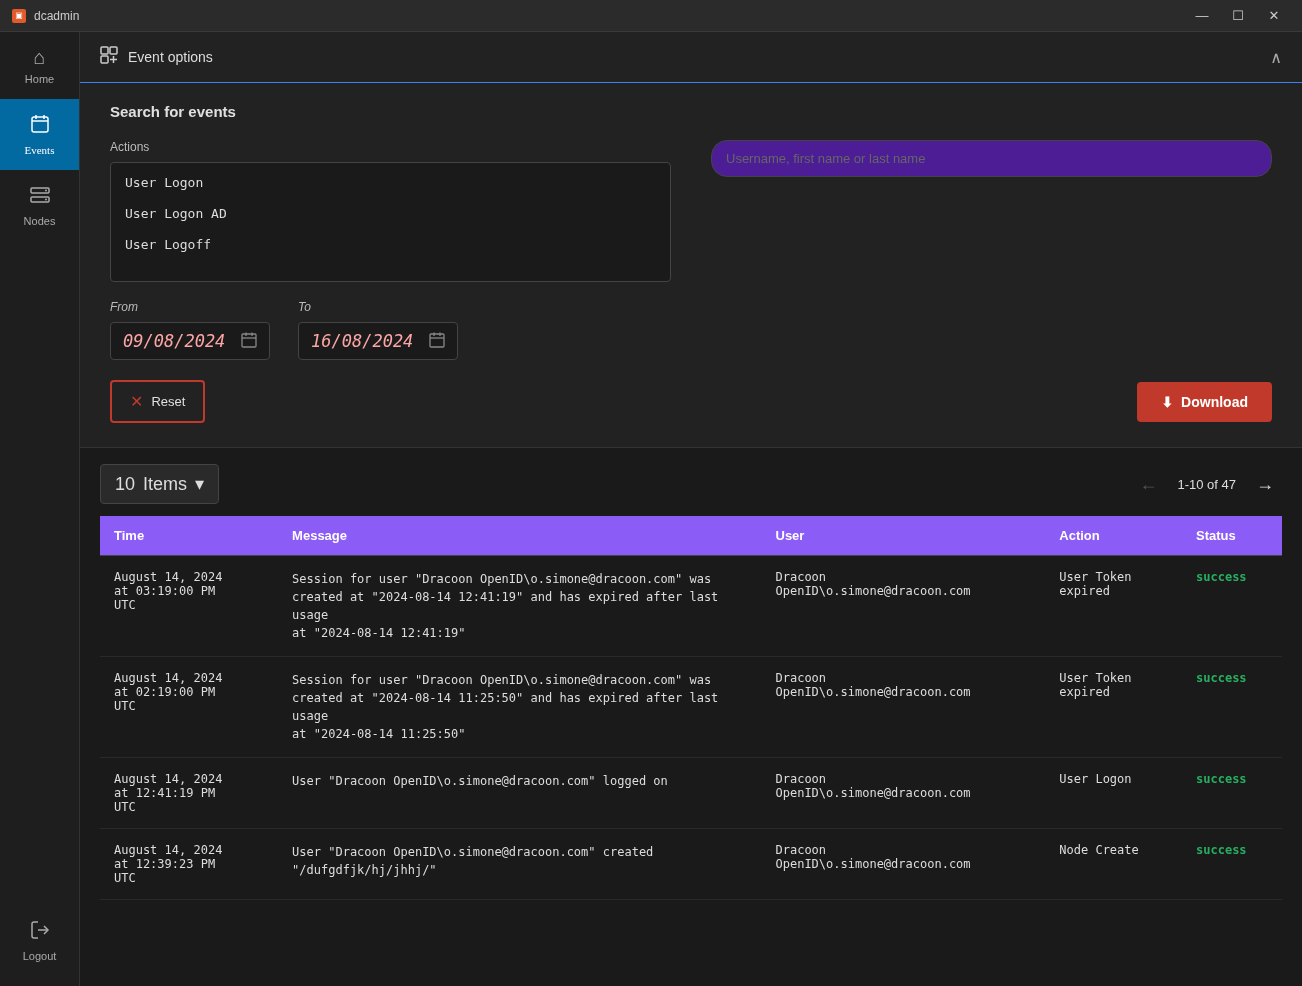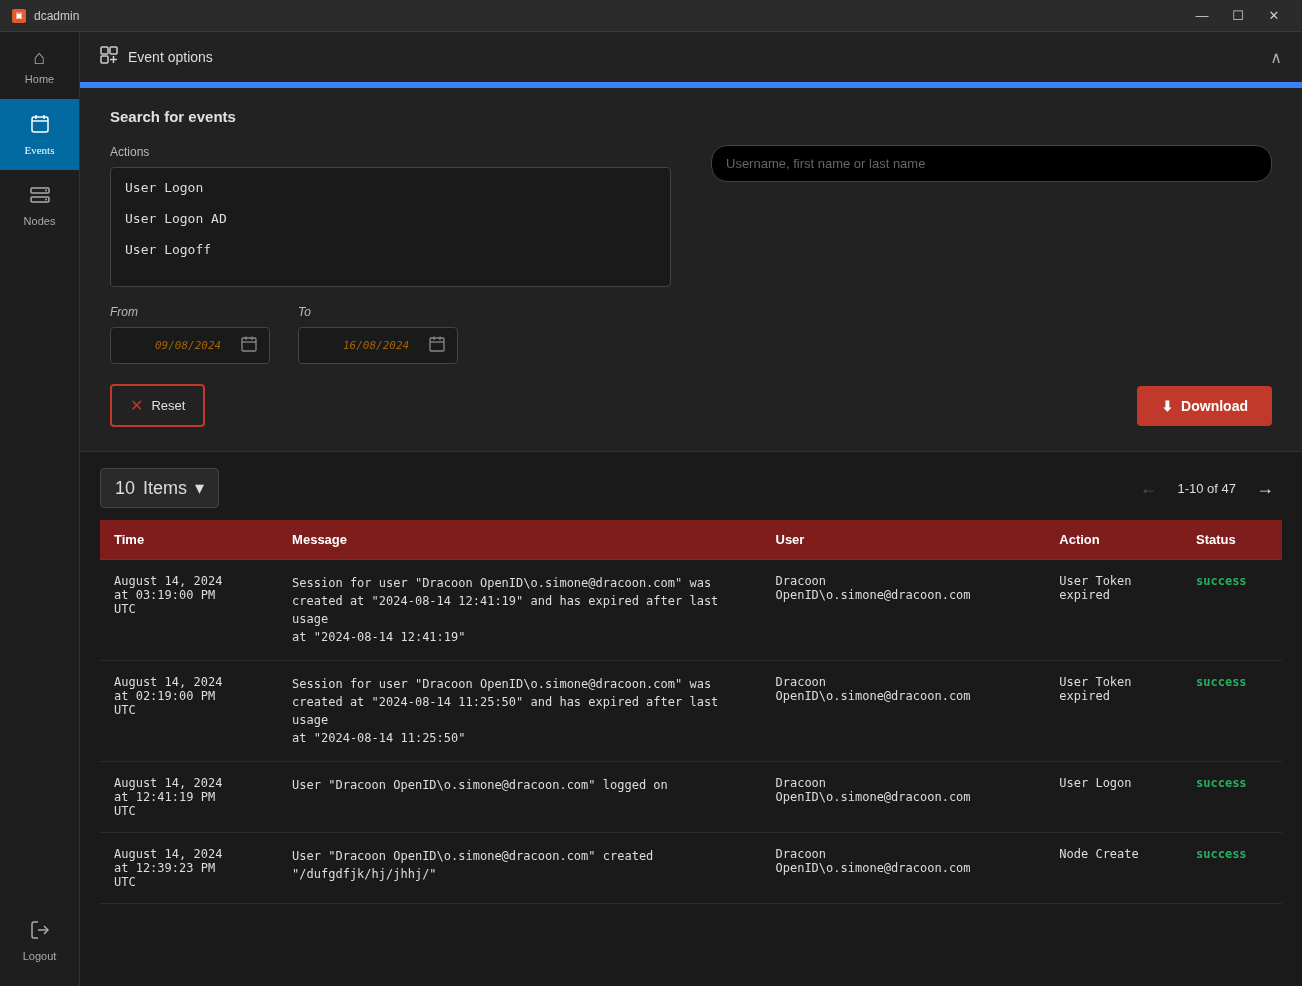--- a/index.html
+++ b/index.html
@@ -53,21 +53,21 @@
     
     .main { flex: 1; background: #1a1a1a; overflow-y: auto; padding: 0; }
 
     
     .panel-header {
       display: flex;
       align-items: center;
       justify-content: space-between;
       padding: 14px 20px;
       background: #222;
-      border-bottom: 6px solid #3b82f6;
+      border-bottom: 1px solid #3b82f6;
     }
     .panel-header-left { display: flex; align-items: center; gap: 10px; font-size: 14px; color: #ddd; }
     .panel-toggle { cursor: pointer; color: #aaa; font-size: 16px; }
 
     .search-panel { background: #222; padding: 20px 30px 24px; border-bottom: 1px solid #333; }
     .search-title { font-weight: bold; font-size: 15px; margin-bottom: 20px; color: #e0e0e0; }
 
     .search-grid { display: flex; gap: 40px; }
     .search-left { flex: 1; }
     .search-right { flex: 1; }
@@ -82,21 +82,21 @@
       overflow-y: auto;
       padding: 4px 0;
     }
     .actions-list::-webkit-scrollbar { width: 6px; }
     .actions-list::-webkit-scrollbar-track { background: #1a1a1a; }
     .actions-list::-webkit-scrollbar-thumb { background: #555; border-radius: 3px; }
     .action-item { padding: 8px 14px; cursor: pointer; color: #ddd; font-family: monospace; font-size: 13px; }
 
     .user-search-input {
       width: 100%;
-      background: #000000;
+      background: #4c1d95;
       border: 1px solid #444;
       border-radius: 16px;
       padding: 10px 14px;
       color: #888;
       font-size: 13px;
       outline: none;
     }
     .user-search-input::placeholder { color: #666; }
 
     .date-row { display: flex; gap: 28px; margin-top: 18px; font-style: italic; }
@@ -104,21 +104,21 @@
     .date-input-wrap {
       display: flex;
       align-items: center;
       background: #1a1a1a;
       border: 1px solid #444;
       border-radius: 4px;
       padding: 8px 12px;
       gap: 8px;
       min-width: 160px;
     }
-    .date-text { font-family: monospace; font-size: 11px; color: #a16207; flex: 1; margin-left: 32px; }
+    .date-text { font-family: monospace; font-size: 17px; color: #fca5a5; flex: 1; }
     .cal-icon { color: #888; font-size: 14px; }
 
     .action-row {
       display: flex;
       justify-content: space-between;
       align-items: center;
       margin-top: 20px;
     }
     .reset-btn {
       display: flex;
@@ -187,21 +187,21 @@
 
     
     .events-table { width: 100%; border-collapse: collapse; }
     .events-table th {
       text-align: left;
       padding: 12px 14px;
       color: #fff;
       font-size: 13px;
       font-weight: bold;
       border-bottom: 1px solid #444;
-      background: #7f1d1d;
+      background: #8b5cf6;
     }
     .events-table td {
       padding: 14px 14px;
       vertical-align: top;
       color: #ddd;
       font-family: monospace;
       font-size: 12px;
       border-bottom: 1px solid #2a2a2a;
     }
     .status-success { color: #27ae60; font-weight: bold; }

